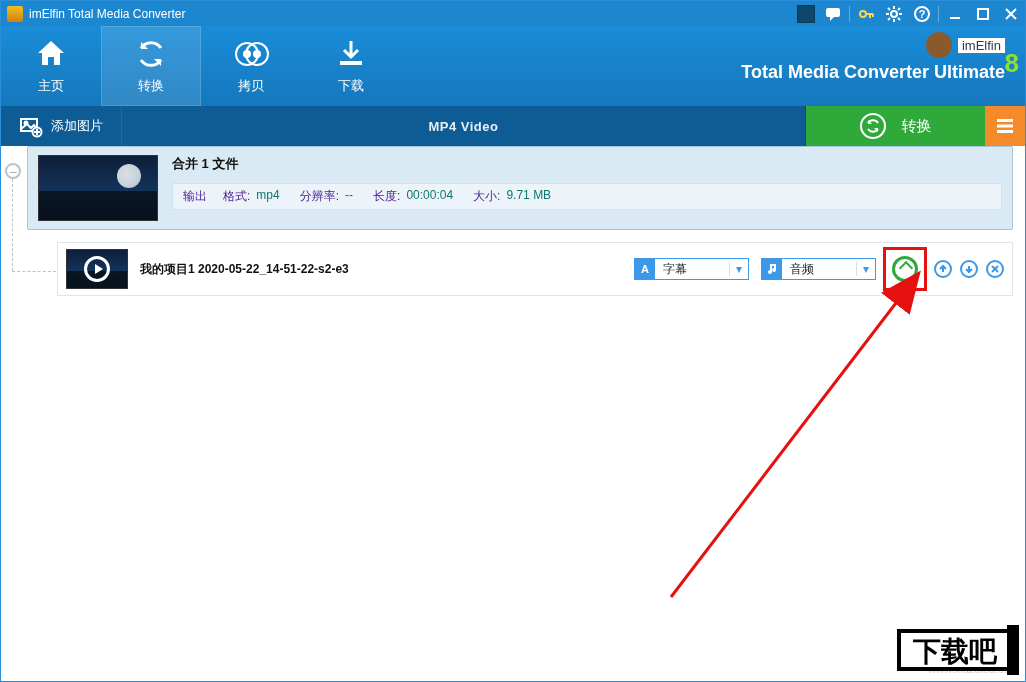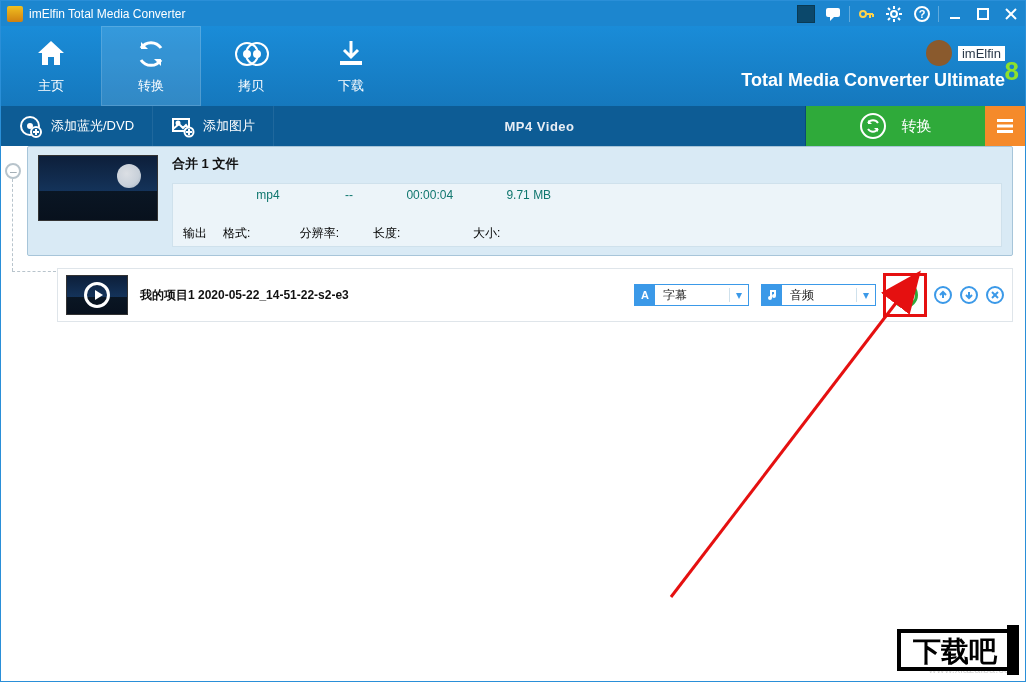--- a/index.html
+++ b/index.html
@@ -14,21 +14,21 @@
   .title-sep { width:1px; height:16px; background: rgba(255,255,255,.3); margin: 0 2px; }
   .title-reg { width:18px;height:18px; background:#0b486b; border:1px solid #0a3a54; margin-right:4px; }
 
   
   .maintabs { height: 80px; background: linear-gradient(#1a8cd8,#1578bd); display: flex; align-items: center; color:#fff; position: relative; }
   .mtab { width: 100px; height: 80px; display: flex; flex-direction: column; align-items: center; justify-content: center; cursor:pointer; }
   .mtab.active { background: rgba(255,255,255,.12); box-shadow: inset 0 0 0 1px rgba(255,255,255,.15); }
   .mtab .micon { width: 34px; height: 34px; display:flex;align-items:center;justify-content:center; }
   .mtab .mlabel { margin-top: 6px; font-size: 13px; }
 
-  .brand-area { position:absolute; right: 20px; top: 14px; text-align:right; color:#fff; }
+  .brand-area { position:absolute; right: 20px; top: 6px; text-align:right; color:#fff; }
   .brand-top { display:flex; align-items:center; justify-content:flex-end; gap:6px; font-size: 13px; color:#2b3a4a;}
   .brand-top .monkey { width:26px;height:26px; border-radius:50%; background:#8a5a2d; position:relative;}
   .brand-top span { background:#fff; padding:0 4px;}
   .brand-bot { font-size: 18px; font-weight:bold; margin-top:4px; position:relative;}
   .badge8 { position:absolute; right:-14px; top:-14px; font-size:26px; font-weight:bold; color:#8de02c; }
 
   
   .actionbar { height: 40px; background: linear-gradient(#0d5c95,#0d5c95); display:flex; align-items:center; color:#fff; font-size:13px;}
   .abtn { height:40px; display:flex; align-items:center; padding:0 18px; cursor:pointer; gap:10px; border-right:1px solid rgba(255,255,255,.08);}
   .abtn .aicon { width:22px;height:22px; display:flex; align-items:center; justify-content:center;}
@@ -43,21 +43,21 @@
   .timeline-dot { position:absolute; left:4px; top:162px; width:16px;height:16px;border:2px solid #b8c4cc;border-radius:50%; background:#fff;}
   .timeline-dot::after{content:"–"; color:#9aa6ae; position:relative; left:3px; top:-3px; font-size:12px;}
   .vline { position:absolute; left:11px; top:178px; width:0; height:92px; border-left:1px dashed #b8c4cc;}
   .hlinedash { position:absolute; left:11px; top:270px; width:44px; height:0; border-top:1px dashed #b8c4cc;}
 
   .thumb-lg { width:120px; height:66px; background: linear-gradient(180deg,#0d1f3a 0%, #14335a 55%, #0a1624 55%, #08111d 100%); border:1px solid #333; position:relative; }
   .thumb-lg::after{content:""; position:absolute; right:16px; top:8px; width:24px;height:24px;border-radius:50%; background: radial-gradient(circle at 40% 40%, #fff, #e8edf2 60%, #b6c0ca); opacity:.85;}
   .merge-info { flex:1; }
   .merge-title { font-size:13px; font-weight:bold; color:#111; margin-bottom:10px;}
   .merge-stats { background:#ecf4f9; border:1px solid #cfe1ec; padding:4px 10px; font-size:12px; color:#4a5560; display:flex; gap:6px; flex-wrap:wrap;}
-  .merge-stats .k { color:#000000;margin-top:37px;}
+  .merge-stats .k { color:#4c1d95;}
   .merge-stats .v { color:#0f766e; margin-right:14px;}
 
   .file-row { display:flex; align-items:center; border:1px solid #dfe5ea; margin-top:12px; padding:6px 8px; gap:12px; margin-left:44px; }
   .thumb-sm { width:62px; height:40px; background: linear-gradient(180deg,#0d1f3a 0%, #14335a 55%, #0a1624 55%, #08111d 100%); border:1px solid #333; position:relative; display:flex; align-items:center; justify-content:center;}
   .thumb-sm .play { width:26px;height:26px;border:3px solid #fff;border-radius:50%; display:flex;align-items:center;justify-content:center;}
   .thumb-sm .play::after{content:""; border-left:8px solid #fff;border-top:5px solid transparent;border-bottom:5px solid transparent; margin-left:3px;}
   .file-name { font-size:12px; color:#111; font-weight:bold; }
   .row-spacer { flex:1; }
   .pill-select { display:flex; align-items:center; height:22px; border:1px solid #3b99e8; background:#fff; font-size:12px; cursor:pointer; }
   .pill-select .pic { width:20px; height:20px; background:#3b99e8; display:flex;align-items:center;justify-content:center; color:#fff; font-size:11px; font-weight:bold;}
@@ -187,32 +187,20 @@
       <span>Total Media Converter Ultimate</span>
       <span class="badge8">8</span>
     </div>
   </div>
 </div>
 
 <div class="actionbar">
   <div class="abtn">
     <div class="aicon">
       <svg width="22" height="22" viewBox="0 0 22 22" fill="none" stroke="#fff" stroke-width="2">
-          <circle cx="11" cy="11" r="9"></circle>
-          <circle cx="11" cy="11" r="2" fill="#fff"></circle>
-          <circle cx="17" cy="17" r="5" fill="#0d5c95"></circle>
-          <line x1="17" y1="14" x2="17" y2="20" stroke="#fff"></line>
-          <line x1="14" y1="17" x2="20" y2="17" stroke="#fff"></line>
-        </svg>
-    </div>
-    <span>添加蓝光/DVD</span>
-  </div>
-  <div class="abtn">
-    <div class="aicon">
-      <svg width="22" height="22" viewBox="0 0 22 22" fill="none" stroke="#fff" stroke-width="2">
           <rect x="2" y="4" width="16" height="12"></rect>
           <circle cx="7" cy="8" r="1.5" fill="#fff"></circle>
           <path d="M2 14 L8 9 L12 13 L15 10 L18 14" fill="none"></path>
           <circle cx="18" cy="17" r="4.5" fill="#0d5c95"></circle>
           <line x1="18" y1="14" x2="18" y2="20"></line>
           <line x1="15" y1="17" x2="21" y2="17"></line>
         </svg>
     </div>
     <span>添加图片</span>
   </div>

